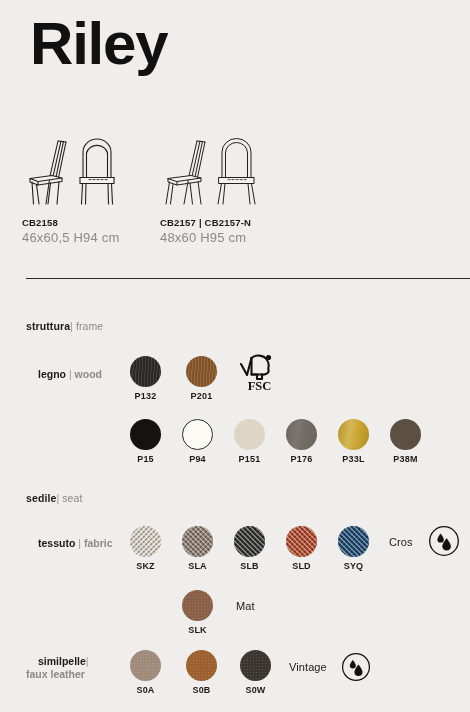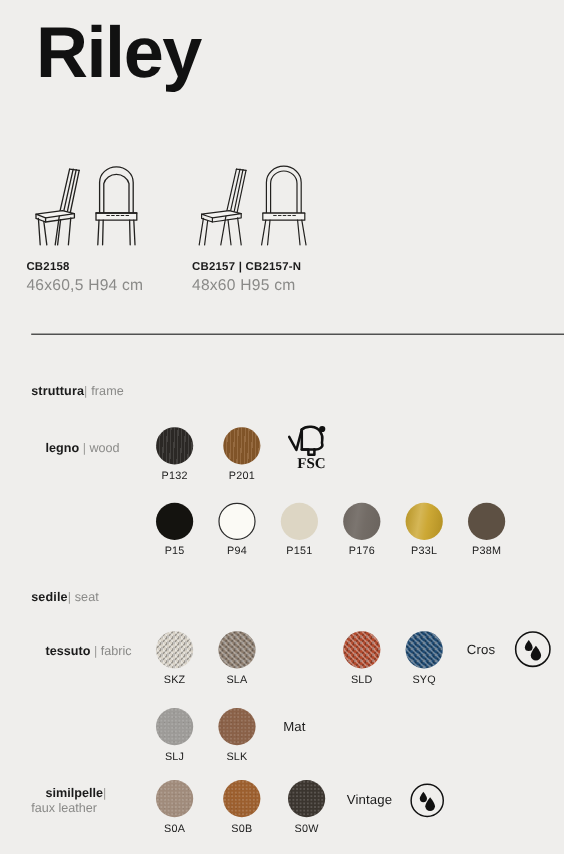--- a/index.html
+++ b/index.html
@@ -47,30 +47,30 @@
   .sec-head .sep{color:#9a9a98;font-weight:normal;}
   .sec-head .en{color:#8a8a88;font-weight:normal;}
 
   
   .row-label{
     position:absolute;left:26px;
     font-size:10.5px;line-height:13px;width:105px;
   }
   .row-label .it{font-weight:bold;color:#1b1b1b;padding-left:12px;}
   .row-label .sep{color:#9a9a98;font-weight:normal;}
-  .row-label .en{color:#8a8a88;font-weight:normal;}
+  .row-label .en{color:#8a8a88;font-weight:bold;}
 
   .sw{position:absolute;width:31px;text-align:center;}
   .sw .disc{
     width:31px;height:31px;border-radius:50%;
     display:block;position:relative;overflow:hidden;
   }
   .sw .code{
     display:block;margin-top:4px;
-    font-size:9px;font-weight:normal;color:#1b1b1b;letter-spacing:0.2px;
+    font-size:9px;font-weight:bold;color:#1b1b1b;letter-spacing:0.2px;
   }
   .disc.outlined{border:1.1px solid #2b2b2b;width:28.8px;height:28.8px;}
 
   
   .weave{
     position:absolute;inset:0;
     background-size:5px 5px, 5px 5px;
     background-image:
       repeating-linear-gradient(45deg, rgba(255,255,255,.40) 0 1.4px, rgba(0,0,0,0) 1.4px 3.2px),
       repeating-linear-gradient(-45deg, rgba(0,0,0,.30) 0 1.4px, rgba(0,0,0,0) 1.4px 3.2px);
@@ -271,20 +271,26 @@
         <span class="weave"></span>
       </span>
     <span class="code">SKZ</span>
   </div>
   <div class="sw" style="left:182px;top:526px">
     <span class="disc" style="background:#8d7d6e">
         <span class="weave"></span>
       </span>
     <span class="code">SLA</span>
   </div>
+  <div class="sw" style="left:234px;top:526px">
+    <span class="disc" style="background:#333331">
+        <span class="weave"></span>
+      </span>
+    <span class="code">SLB</span>
+  </div>
   <div class="sw" style="left:286px;top:526px">
     <span class="disc" style="background:#b4492c">
         <span class="weave"></span>
       </span>
     <span class="code">SLD</span>
   </div>
   <div class="sw" style="left:338px;top:526px">
     <span class="disc" style="background:#1e4a73">
         <span class="weave"></span>
       </span>
@@ -292,26 +298,20 @@
   </div>
   <div class="mini-label" style="left:389px;top:536px">Cros</div>
   <div class="drop-badge" style="left:428px;top:525px">
     <svg width="32" height="32" viewBox="0 0 32 32">
       <circle cx="16" cy="16" r="14.3" fill="none" stroke="#111" stroke-width="1.3"></circle>
       <path d="M12.6 8.4 C12.6 8.4 9.4 12.4 9.4 14.4 A3.2 3.2 0 0 0 15.8 14.4 C15.8 12.4 12.6 8.4 12.6 8.4 Z" fill="#111"></path>
       <path d="M18.6 13.2 C18.6 13.2 14.3 18.5 14.3 21.2 A4.3 4.3 0 0 0 22.9 21.2 C22.9 18.5 18.6 13.2 18.6 13.2 Z" fill="#111"></path>
     </svg>
   </div>
 
-  <div class="sw" style="left:130px;top:590px">
-    <span class="disc" style="background:#9d9b98">
-        <span class="leathergrain" style="opacity:.9"></span>
-      </span>
-    <span class="code">SLJ</span>
-  </div>
   <div class="sw" style="left:182px;top:590px">
     <span class="disc" style="background:#8a6148">
         <span class="leathergrain" style="opacity:.9"></span>
       </span>
     <span class="code">SLK</span>
   </div>
   <div class="mini-label" style="left:236px;top:600px">Mat</div>
 
   <div class="row-label" style="top:655px">
     <span class="it">similpelle</span><span class="sep">|</span><br>

